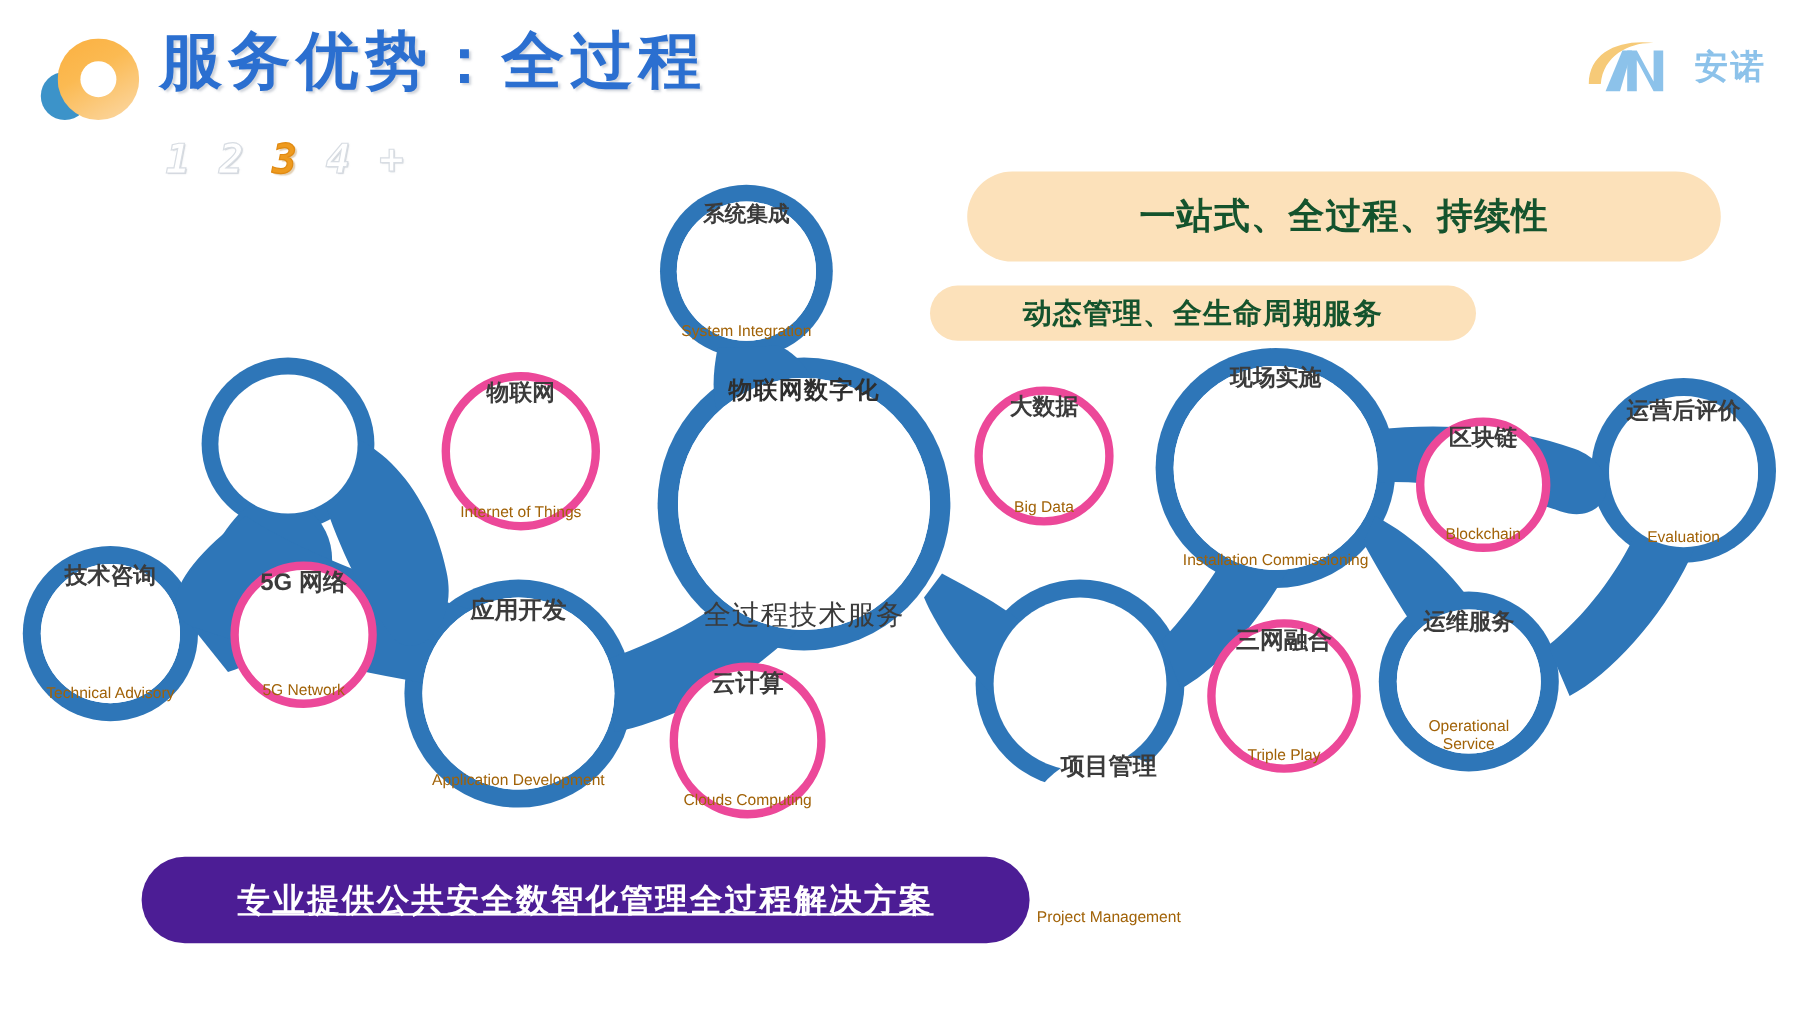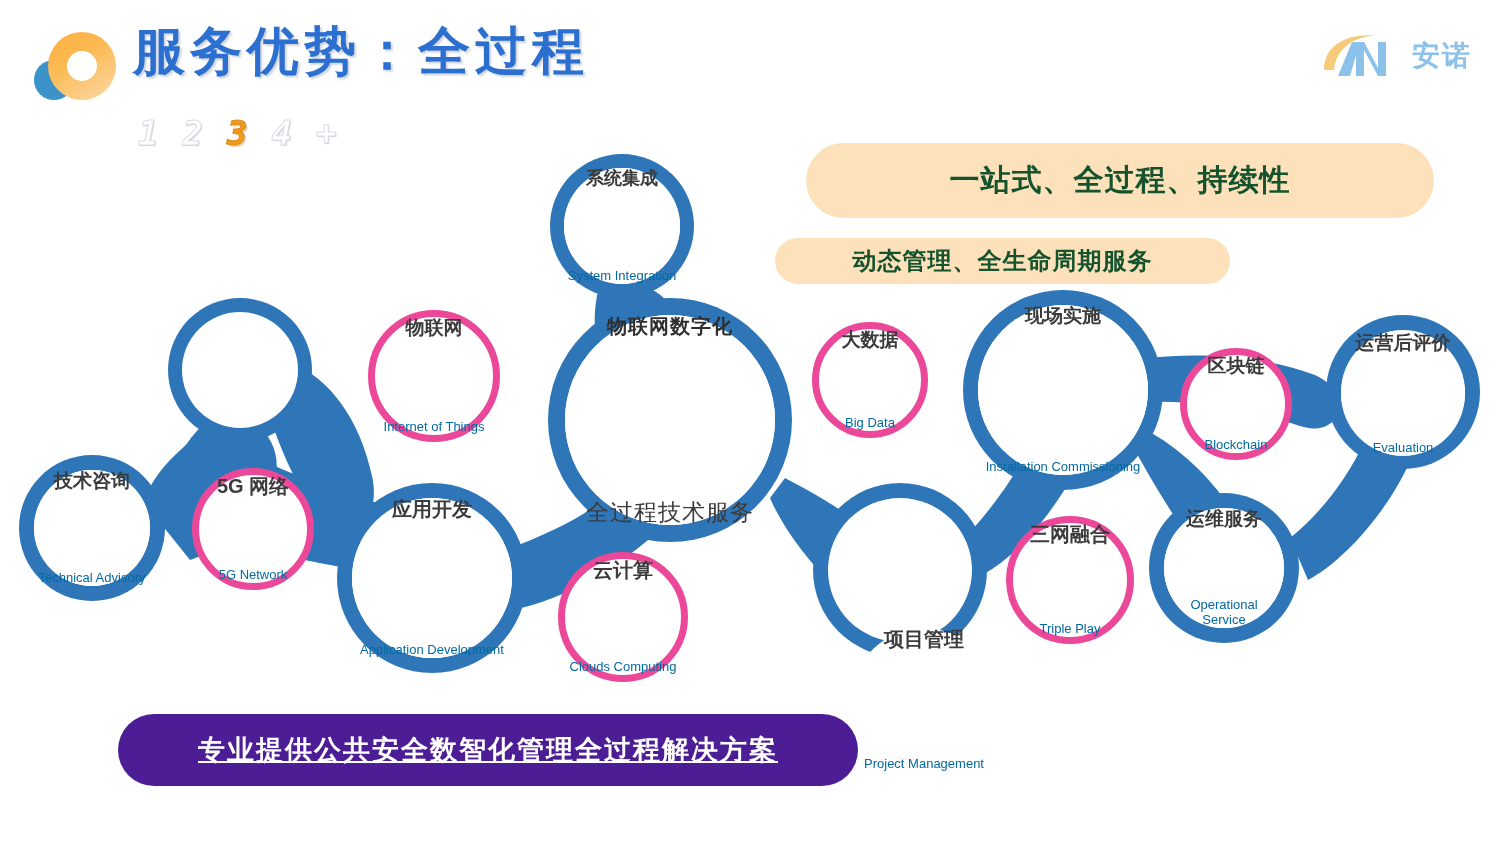--- a/index.html
+++ b/index.html
@@ -71,21 +71,21 @@
   }
 
   
   .diagram{position:absolute;left:0;top:130px;width:1500px;height:580px;}
   .diagram svg{display:block;width:1500px;height:580px;}
 
   .nodes{position:absolute;left:0;top:130px;width:1500px;height:580px;}
   .node{position:absolute;display:flex;flex-direction:column;align-items:center;justify-content:space-between;
     text-align:center;box-sizing:border-box;border-radius:50%;background:#ffffff;gap:24px;}
   .node .cn{color:#3B3B3B;font-weight:bold;line-height:1.12;white-space:nowrap;}
-  .node .en{color:#0369a1;line-height:1.15;margin-top:2px;}
+  .node .en{color:#a16207;line-height:1.15;margin-top:2px;}
   .node.green{border:7px solid #ec4899;}
   .node.plain{border:none;}
   .node.center .cn{color:#2E2E2E;}
 </style>
 </head>
 <body>
 
 <div class="slide">
 
   <div class="logo-mark">

